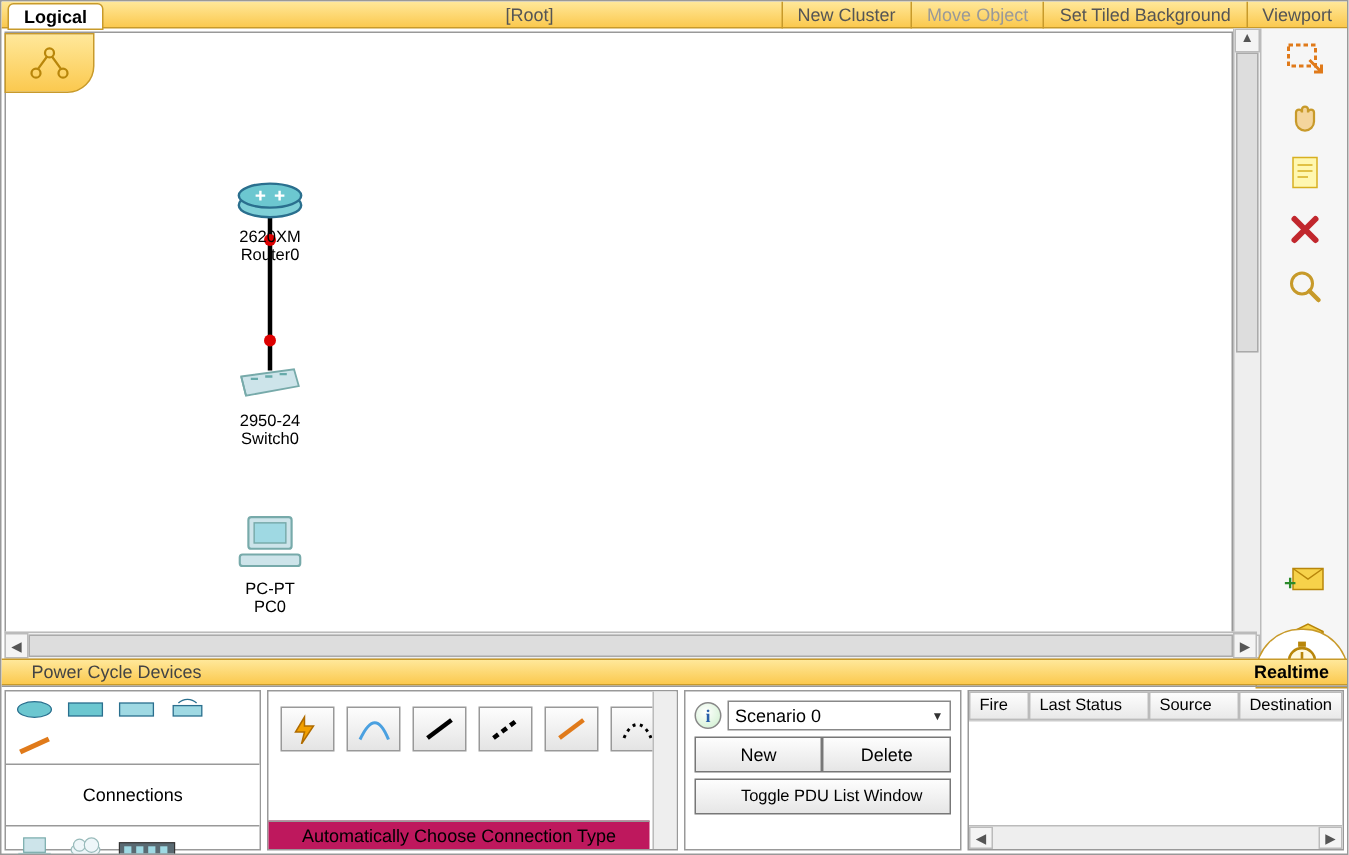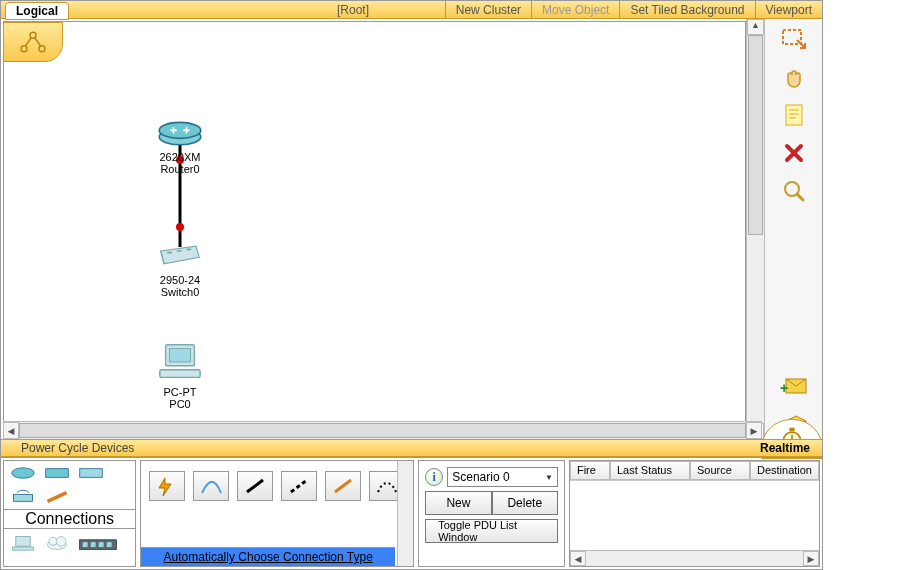--- a/index.html
+++ b/index.html
@@ -1,17 +1,17 @@
 <!DOCTYPE html>
 <html><head>
 <meta charset="utf-8">
 <style>
   * { box-sizing: border-box; }
   body { margin:0; font-family: Arial, sans-serif; font-size:12px; background:#fff; color:#000; }
-  .app { width:823px; height:570px; border:1px solid #999; position:relative; overflow:hidden; }
+  .app { width:899px; height:570px; border:1px solid #999; position:relative; overflow:hidden; }
 
   
   .topbar { height:18px; background:linear-gradient(#ffe89a,#fbc94f); border-bottom:1px solid #c89a2a; display:flex; align-items:center; }
   .logical-tab { background:#fff; border:1px solid #c89a2a; border-radius:4px 4px 0 0; padding:0 10px; font-weight:bold; position:relative; top:1px; height:18px; line-height:16px; margin-left:4px;}
   .root { flex:0 0 300px; text-align:right; color:#555;}
   .top-btn { padding:0 10px; color:#555; border-left:1px solid #c89a2a; height:18px; line-height:18px; cursor:pointer;}
   .top-btn.disabled { color:#999; cursor:default;}
   .top-spacer { flex:1; }
 
   
@@ -49,26 +49,26 @@
   
   .bottom { position:absolute; bottom:0; left:0; right:0; height:112px; display:flex; border-top:1px solid #999;}
   .panel { border:1px solid #999; margin:2px; background:#fff; position:relative;}
   .panelA { width:176px;}
   .panelB { flex:1;}
   .panelC { width:190px;}
   .panelD { flex:1;}
 
   .panelA .caticons { padding:4px 6px; display:flex; gap:8px; align-items:center; flex-wrap:wrap;}
   .panelA .mini { width:26px; height:16px; }
-  .panelA .label { text-align:center; border-top:1px solid #999; border-bottom:1px solid #999; font-size:16px; padding:0 0; background:#fff;}
+  .panelA .label { text-align:center; border-top:1px solid #999; border-bottom:1px solid #999; font-size:12px; padding:13px 0; background:#fff;}
   .panelA .subicons { padding:4px 6px; display:flex; gap:8px; align-items:center;}
 
   .panelB .conn-row { padding:10px 8px 4px; display:flex; gap:8px;}
   .conn-btn { width:36px; height:30px; border:1px solid #999; background:linear-gradient(#fdfdfd,#e4e4e4); display:flex; align-items:center; justify-content:center; cursor:pointer;}
-  .panelB .desc { position:absolute; bottom:0; left:0; right:18px; border-top:1px solid #999; text-align:center; padding:2px 0; background:#3b82f6;text-decoration:underline;}
+  .panelB .desc { position:absolute; bottom:0; left:0; right:18px; border-top:1px solid #999; text-align:center; padding:2px 0; background:#be185d;}
   .panelB .mini-scroll{position:absolute;right:0;top:0;bottom:0;width:16px;border-left:1px solid #bbb;background:#eee;}
 
   .panelC { padding:6px;}
   .panelC .row1{display:flex;align-items:center;gap:4px;margin-bottom:4px;}
   .info-i{width:18px;height:18px;border-radius:50%;border:1px solid #888;background:radial-gradient(circle at 40% 35%, #fff, #ccefcc);font-weight:bold;color:#2a5faa;font-family:Georgia,serif;text-align:center;line-height:16px;}
   .combo{flex:1;border:1px solid #888;height:20px;display:flex;align-items:center;padding:0 4px;background:#fff;justify-content:space-between;}
   .combo .tri{font-size:8px;color:#333;}
   .std-btn{border:1px solid #777;background:linear-gradient(#fdfdfd,#e6e6e6);height:24px;display:flex;align-items:center;justify-content:center;cursor:pointer;}
   .panelC .row2{display:flex;gap:0;margin-bottom:4px;}
   .panelC .row2 .std-btn{flex:1;}

